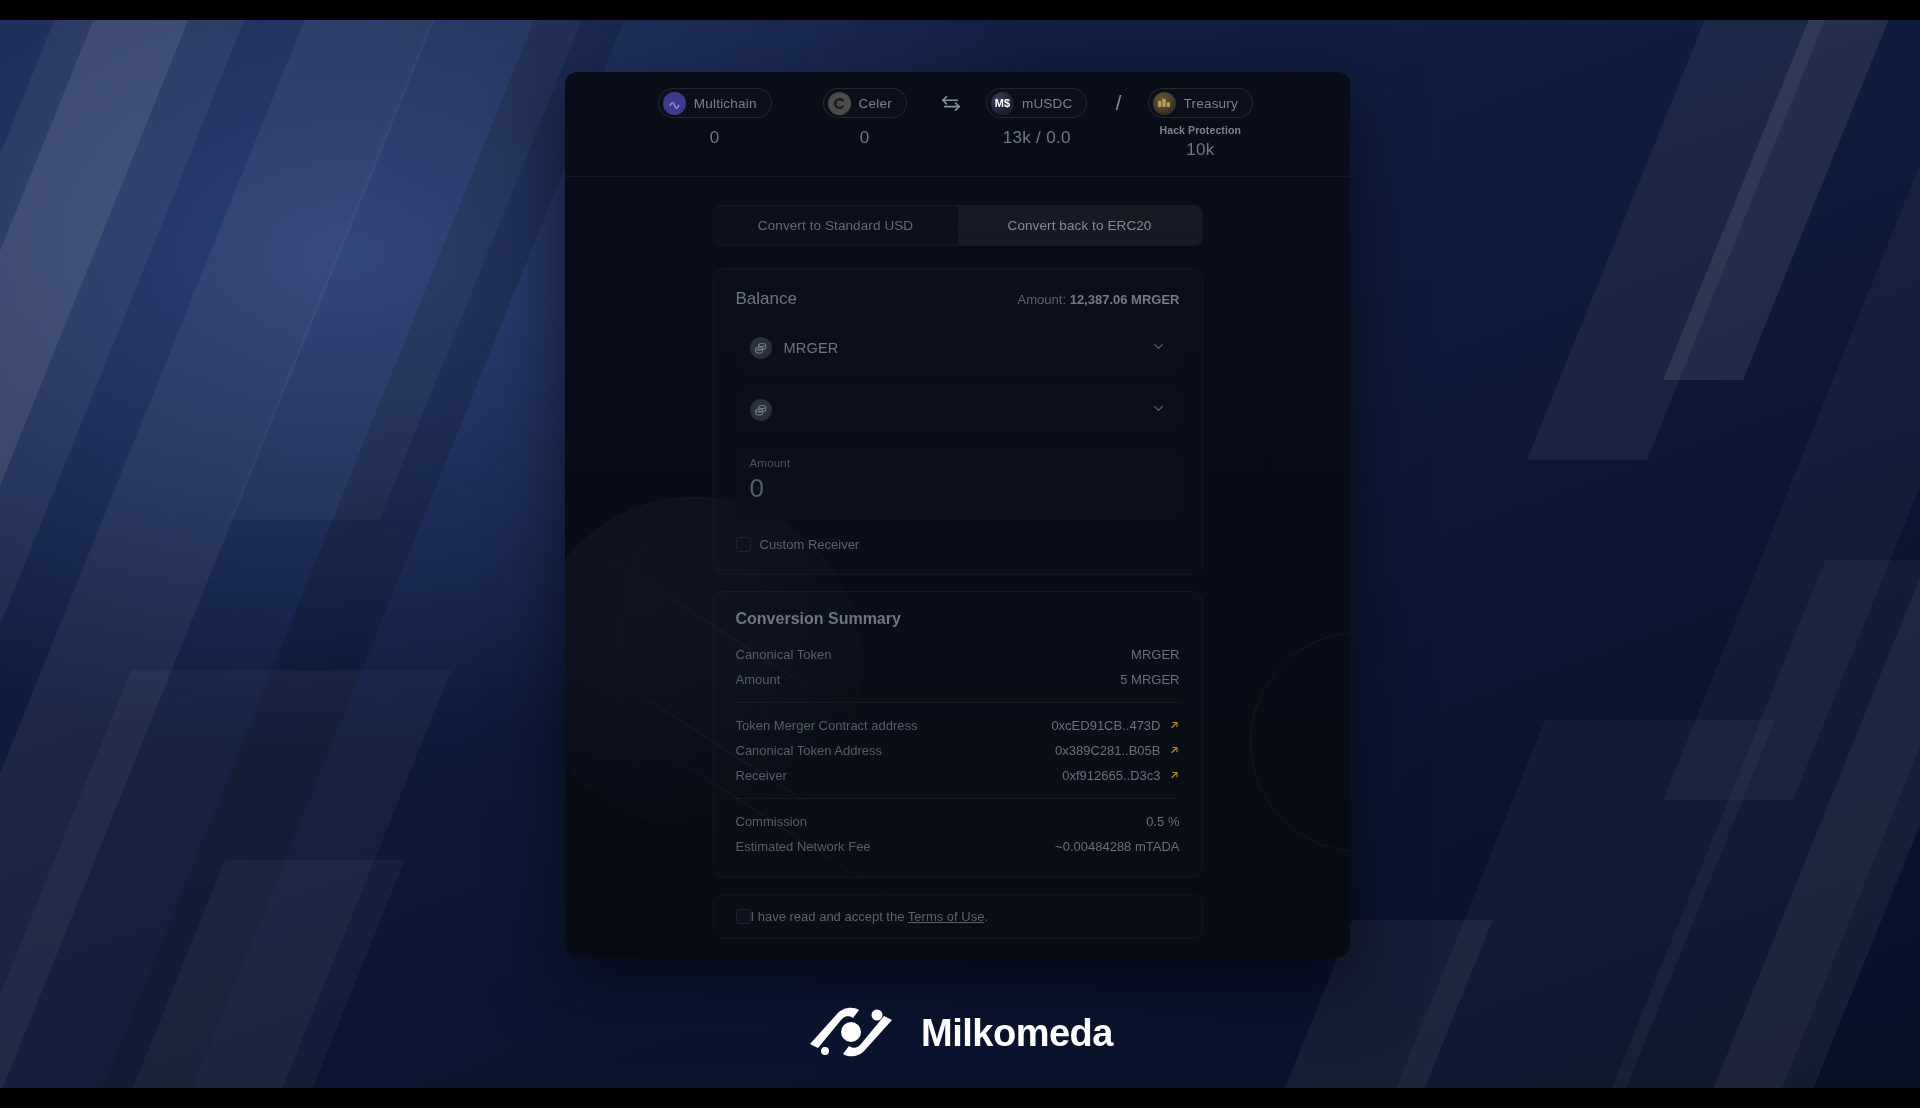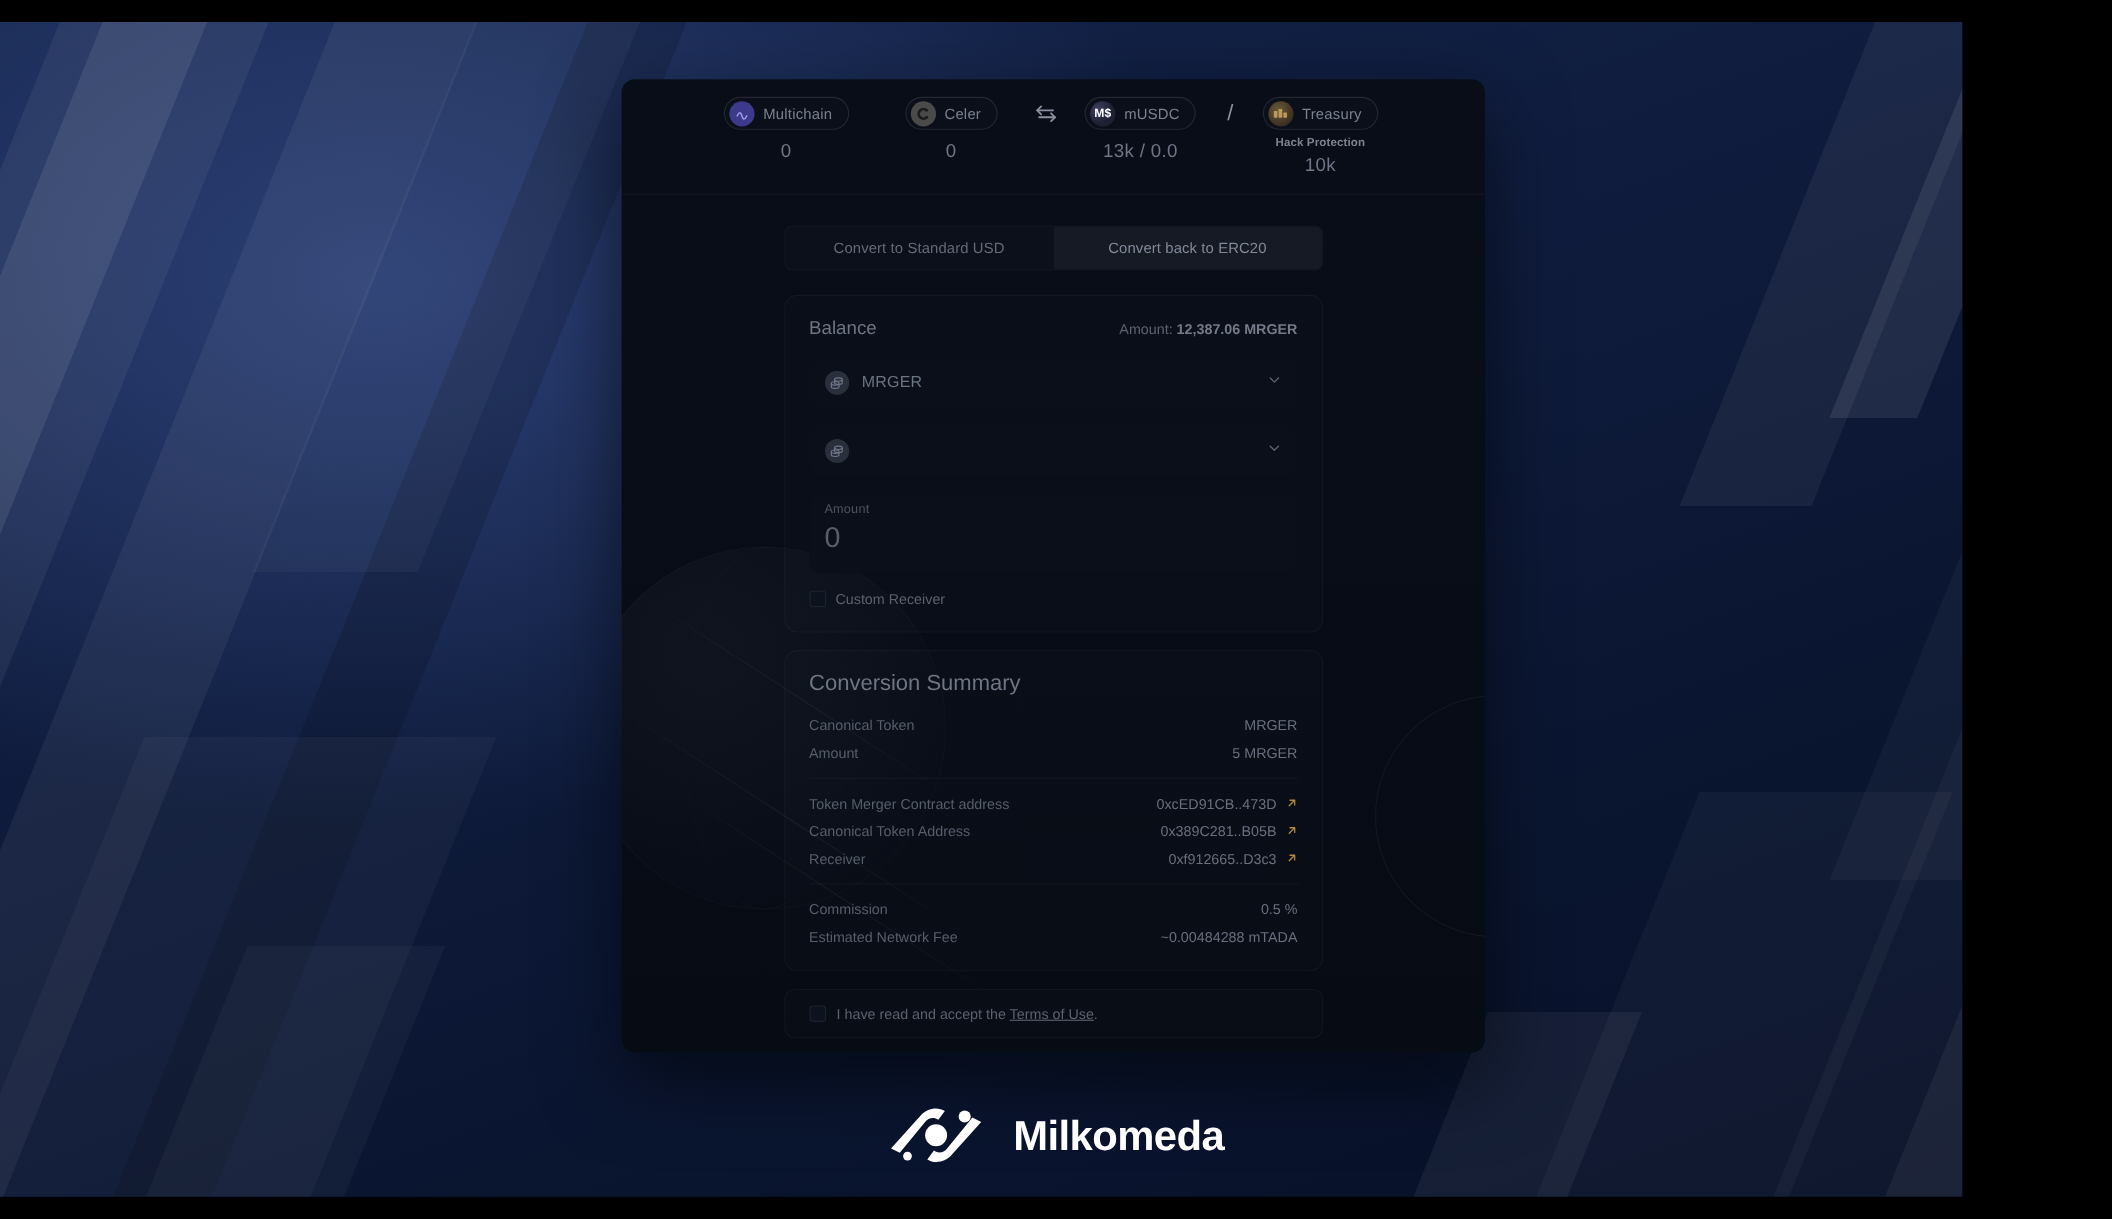--- a/index.html
+++ b/index.html
@@ -8,21 +8,21 @@
     width: 1920px;
     height: 1108px;
     overflow: hidden;
     background: #000;
     font-family: "Liberation Sans", sans-serif;
   }
 
   
   #page {
     position: relative;
-    width: 1784px;
+    width: 1920px;
     height: 1108px;
     background: #000;
     overflow: hidden;
   }
 
   #bg {
     position: absolute;
     left: 0; top: 20px;
     width: 1920px; height: 1068px;
     background:
@@ -263,21 +263,21 @@
   #summary-card {
     position: relative;
     z-index: 3;
     margin: 16px auto 0 auto;
     width: 490px;
     background: rgba(255,255,255,0.012);
     border: 1px solid rgba(255,255,255,0.035);
     border-radius: 12px;
     padding: 18px 22px 18px 22px;
   }
-  .sum-title { font-size: 20px; color: #6e7583; font-weight: 400; margin-bottom: 14px; }
+  .sum-title { font-size: 16px; color: #6e7583; font-weight: 700; margin-bottom: 14px; }
   .sum-row {
     display: flex;
     justify-content: space-between;
     align-items: center;
     padding: 5px 0;
     font-size: 13px;
   }
   .sum-k { color: #575e6b; }
   .sum-v { color: #686f7d; display: inline-flex; align-items: center; gap: 7px; }
   .sum-div {
@@ -292,21 +292,20 @@
     position: relative;
     z-index: 3;
     margin: 16px auto 0 auto;
     width: 490px;
     background: rgba(255,255,255,0.012);
     border: 1px solid rgba(255,255,255,0.035);
     border-radius: 10px;
     padding: 14px 22px;
     display: flex;
     align-items: center;
-    gap: 10px;
     font-size: 13px;
     color: #5b616e;
   }
   #terms-card a { color: #5b616e; text-decoration: underline; }
 
   .coin-svg { width: 14px; height: 14px; display: block; }
 </style>
 </head>
 <body>
 

